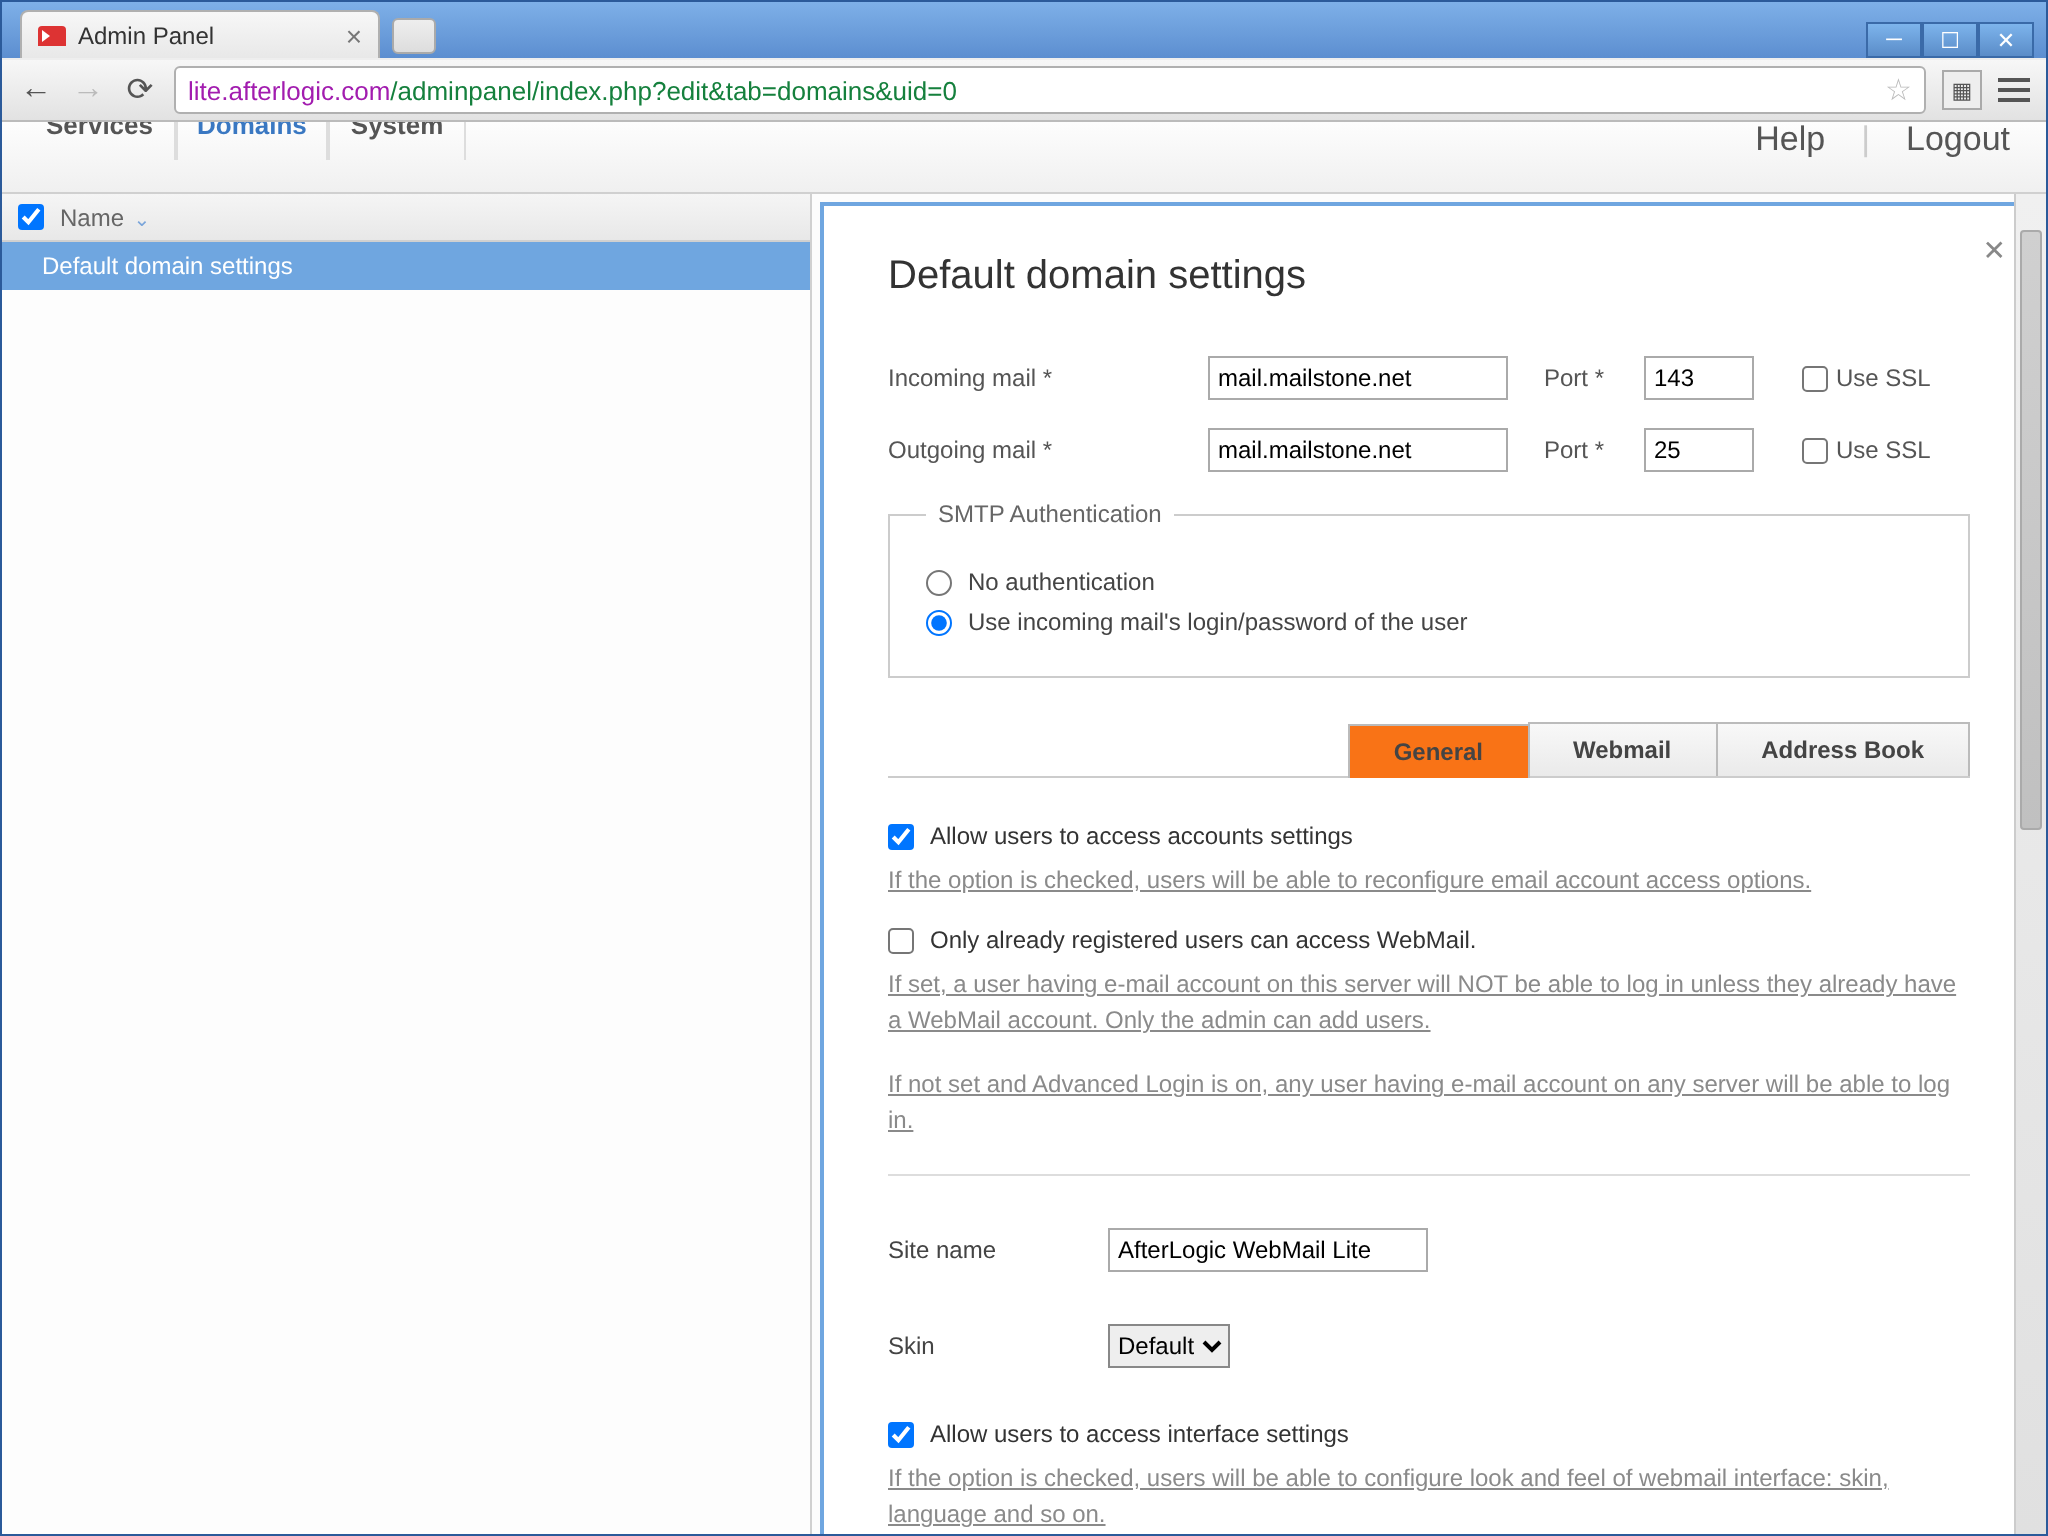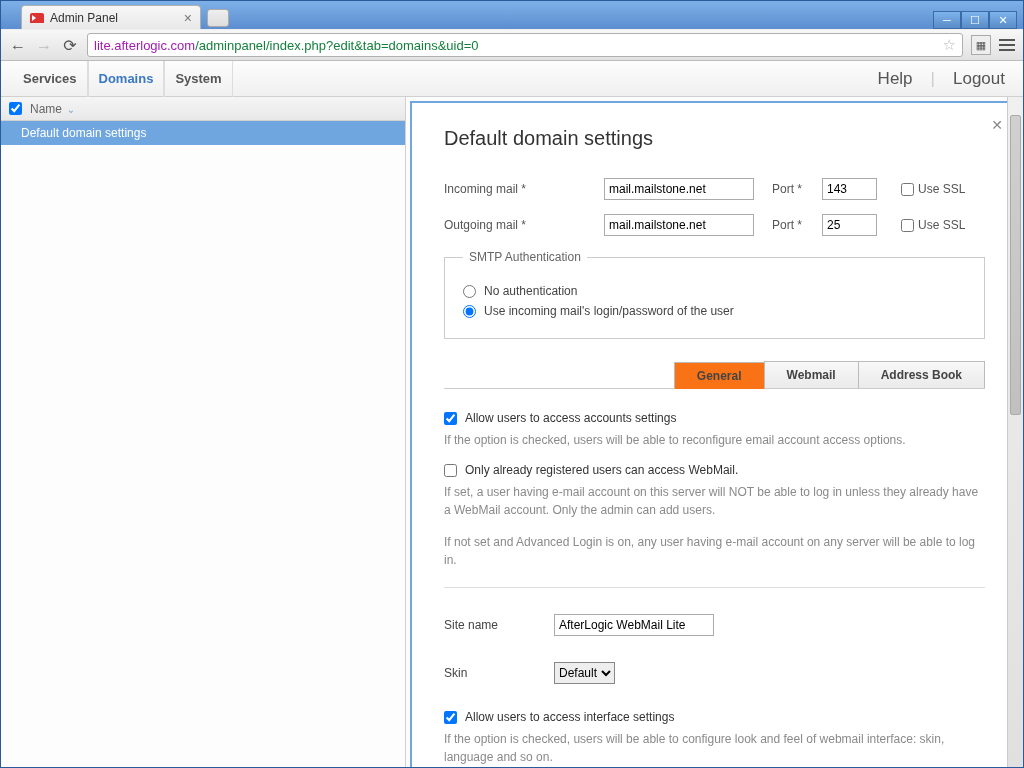--- a/index.html
+++ b/index.html
@@ -1,38 +1,38 @@
 <!DOCTYPE html>
 <html><head>
 <meta charset="utf-8">
 <style>
 * { box-sizing: border-box; margin: 0; padding: 0; }
 body { font-family: "Segoe UI", Tahoma, Arial, sans-serif; font-size: 12px; background: #fff; overflow: hidden; }
 .window { width: 1024px; height: 768px; background: linear-gradient(#6a9de0, #5c8ed0); display: flex; flex-direction: column; border: 1px solid #2b5a9a; }
-.titlebar { height: 28px; background: linear-gradient(#7eb0e8, #5c8ed0); display: flex; align-items: flex-end; padding: 0 6px 0 12px; }
+.titlebar { height: 28px; background: linear-gradient(#7eb0e8, #5c8ed0); display: flex; align-items: flex-end; padding: 0 6px 0 1px; }
 .tab-strip { display: flex; align-items: flex-end; margin-left: 8px; height: 28px; }
 .browser-tab { background: linear-gradient(#f7f7f7, #e8e8e8); border: 1px solid #b0b0b0; border-bottom: none; border-radius: 4px 4px 0 0; height: 24px; width: 180px; display: flex; align-items: center; padding: 0 8px; font-size: 12px; color: #333; position: relative; }
 .tab-favicon { width: 14px; height: 10px; background: #d33; margin-right: 6px; border-radius: 2px 2px 0 0; position: relative; }
 .tab-favicon::before { content: ""; position: absolute; left: 2px; top: 2px; width: 0; height: 0; border-left: 4px solid #fff; border-top: 3px solid transparent; border-bottom: 3px solid transparent; }
 .tab-close { margin-left: auto; color: #777; font-size: 14px; line-height: 1; }
 .newtab { width: 22px; height: 18px; background: linear-gradient(#eee, #ddd); border: 1px solid #aaa; border-radius: 3px; margin-left: 6px; margin-bottom: 2px; }
 .win-controls { margin-left: auto; display: flex; gap: 0; }
 .win-btn { width: 28px; height: 18px; background: linear-gradient(#7db4ec, #5a8cc8); border: 1px solid #3a6aa8; color: #fff; display: flex; align-items: center; justify-content: center; font-size: 11px; }
 .toolbar { height: 32px; background: linear-gradient(#f7f7f7, #e2e2e2); border-top: 1px solid #eee; border-bottom: 1px solid #bbb; display: flex; align-items: center; padding: 0 8px; gap: 8px; }
 .nav-btn { width: 18px; height: 18px; display: flex; align-items: center; justify-content: center; color: #555; font-size: 16px; }
 .nav-btn.disabled { color: #bbb; }
 .url-bar { flex: 1; height: 24px; background: #fff; border: 1px solid #b0b0b0; border-radius: 3px; display: flex; align-items: center; padding: 0 6px; color: #555; font-size: 13px; }
 .url-host { color: #a21caf; }
 .url-path { color: #15803d; }
 .star { color: #bbb; margin-left: auto; font-size: 15px; }
 .toolbtn { width: 20px; height: 20px; border: 1px solid #aaa; background: #eee; display: flex; align-items: center; justify-content: center; font-size: 11px; color: #555; }
 .menu-icon { display: flex; flex-direction: column; gap: 3px; width: 16px; }
 .menu-icon span { height: 2px; background: #555; }
 .content { flex: 1; background: #fff; display: flex; flex-direction: column; overflow: hidden; }
-.topnav { height: 36px; border-bottom: 1px solid #d0d0d0; background: linear-gradient(#fdfdfd, #f0f0f0); display: flex; align-items: center; padding: 4px 12px; }
+.topnav { height: 36px; border-bottom: 1px solid #d0d0d0; background: linear-gradient(#fdfdfd, #f0f0f0); display: flex; align-items: flex-end; padding: 16px 12px; }
 .topnav-item { padding: 0 10px; height: 36px; display: flex; align-items: center; color: #555; font-weight: bold; font-size: 13px; border-left: 1px solid #ddd; border-right: 1px solid #ddd; }
 .topnav-item:first-child { border-left: none; }
 .topnav-item.active { color: #3a78c2; }
 .top-right { margin-left: auto; display: flex; align-items: center; gap: 6px; color: #555; font-size: 17px; }
 .top-right span { padding: 0 6px; }
 .sep { color: #ccc; }
 .body-area { flex: 1; display: flex; background: #fcfcfc; overflow: hidden; }
 .sidebar { width: 405px; border-right: 1px solid #d0d0d0; background: #fdfdfd; display: flex; flex-direction: column; }
 .list-header { height: 24px; background: linear-gradient(#f5f5f5, #e8e8e8); border-bottom: 1px solid #d0d0d0; display: flex; align-items: center; padding: 0 8px; font-size: 12px; color: #666; gap: 8px; }
 .list-header input[type=checkbox] { }
@@ -51,21 +51,21 @@
 .form-row .portlbl { margin-left: 18px; width: 50px; }
 .form-row .ssl { margin-left: 24px; display: flex; align-items: center; gap: 4px; }
 fieldset { border: 1px solid #ccc; padding: 14px 18px; margin-top: 8px; }
 fieldset legend { color: #666; font-size: 12px; padding: 0 6px; }
 .radio-row { display: flex; align-items: center; gap: 8px; font-size: 12px; color: #444; margin: 6px 0; }
 .tabs { display: flex; justify-content: flex-end; margin-top: 22px; border-bottom: 1px solid #ccc; }
 .tab { border: 1px solid #bbb; border-bottom: none; padding: 6px 22px; font-size: 12px; color: #444; margin-left: -1px; background: linear-gradient(#f8f8f8, #eaeaea); font-weight: bold; cursor: pointer; }
 .tab.active { background: #f97316; position: relative; top: 1px; }
 .section { margin-top: 22px; }
 .check-row { display: flex; align-items: center; gap: 8px; font-size: 12px; color: #333; margin: 6px 0; }
-.hint { color: #8a8a8a; font-size: 12px; margin: 6px 0 14px 0; line-height: 1.5; }
+.hint { color: #8a8a8a; font-size: 12px; margin: 6px 0 14px 0; line-height: 1.5; text-decoration: underline; }
 hr { border: none; border-top: 1px solid #ddd; margin: 18px 0; }
 .kv-row { display: flex; align-items: center; font-size: 12px; color: #444; margin: 26px 0; }
 .kv-row .klbl { width: 110px; }
 .kv-row input[type=text] { height: 22px; border: 1px solid #aaa; padding: 0 4px; font-size: 12px; width: 160px; }
 .kv-row select { height: 22px; border: 1px solid #888; font-size: 12px; background: #eee; }
 .scroll-right { position: absolute; right: 0; top: 0; bottom: 0; width: 16px; background: linear-gradient(#f0f0f0, #e0e0e0); border-left: 1px solid #ccc; }
 .scroll-thumb { position: absolute; left: 2px; right: 2px; top: 18px; height: 300px; background: linear-gradient(#d0d0d0, #c0c0c0); border: 1px solid #aaa; border-radius: 2px; }
 </style>
 </head>
 <body>

